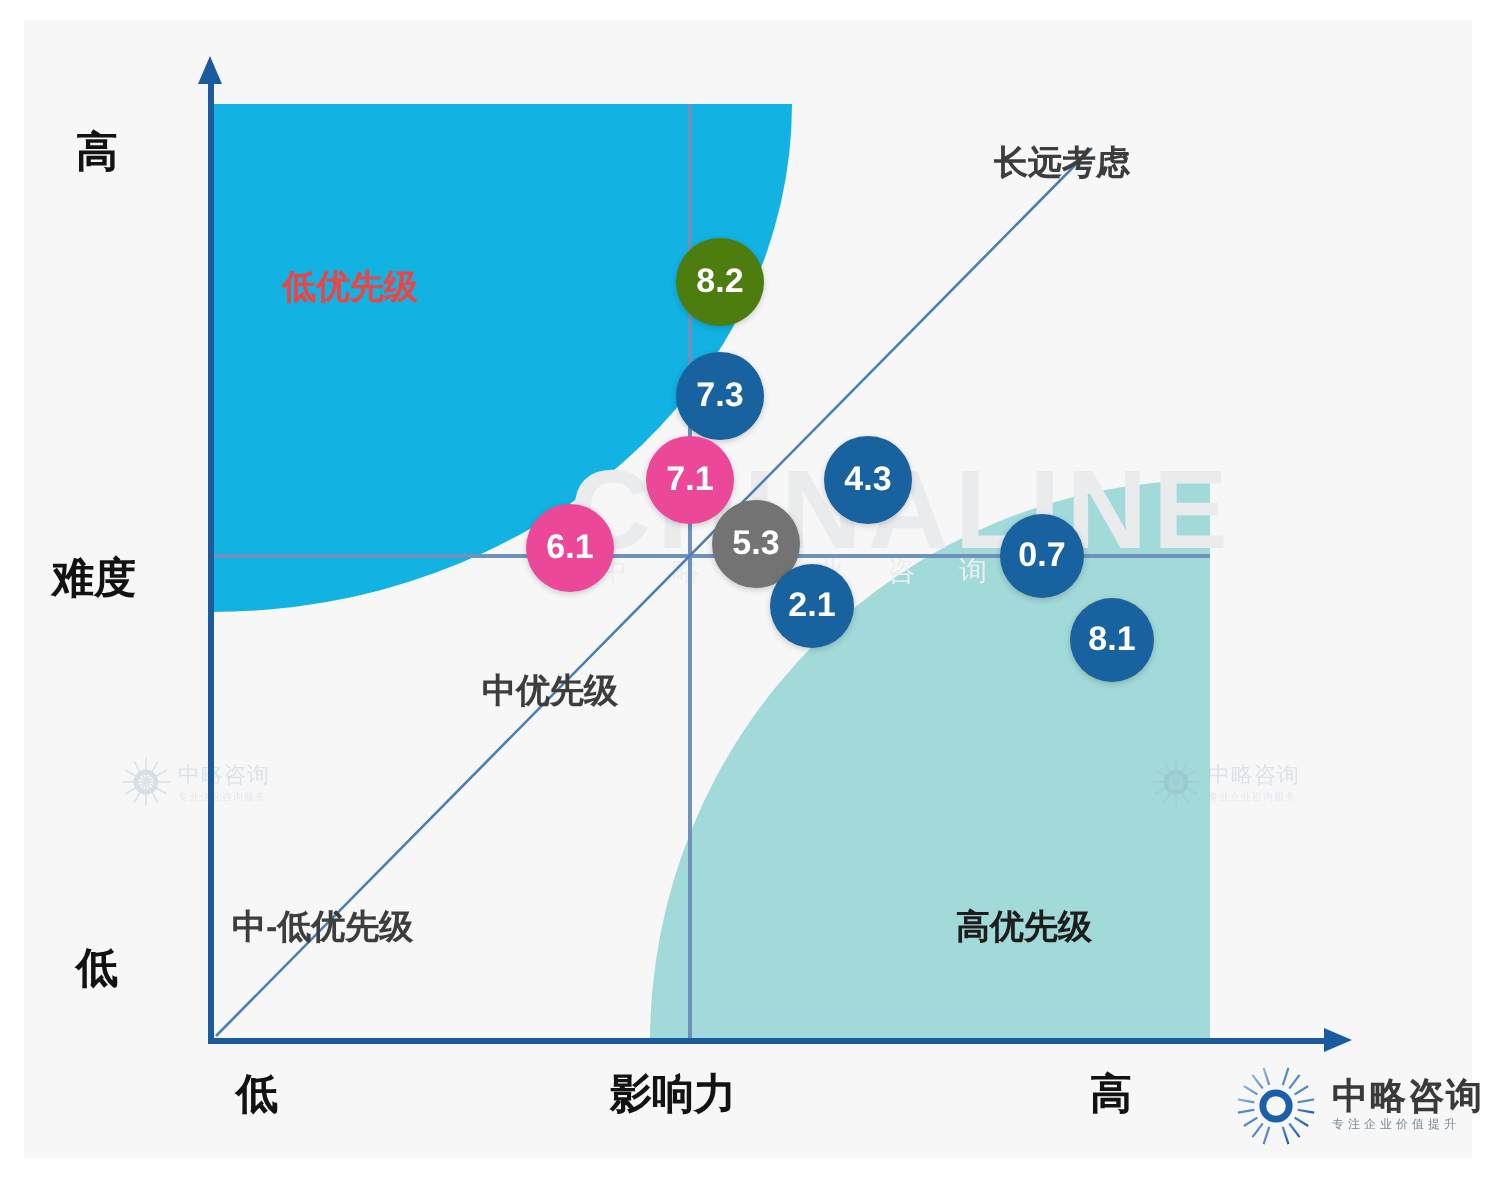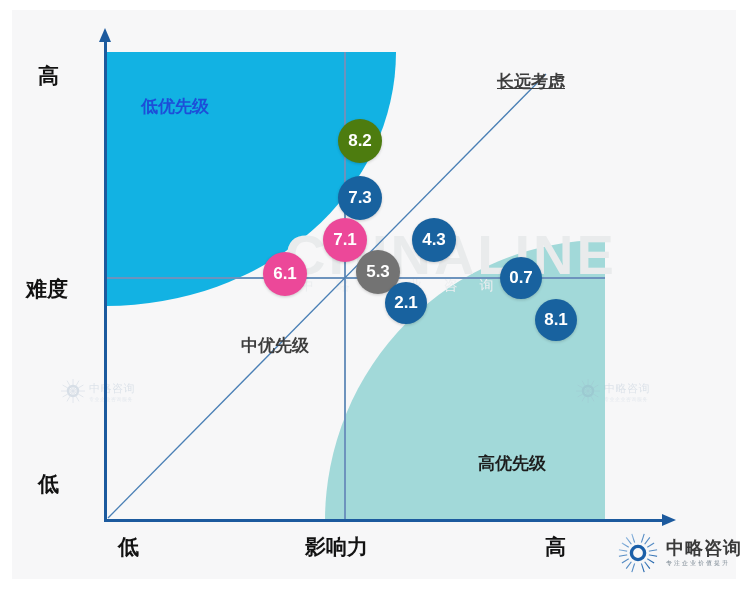--- a/index.html
+++ b/index.html
@@ -174,36 +174,35 @@
   #lbl-x-mid  { left: 305px; top: 533px; }
   #lbl-x-high { left: 545px; top: 533px; }
 
   
   .quad-label {
     position: absolute;
     font-size: 17px;
     font-weight: bold;
     white-space: nowrap;
   }
-  .quad-label.on-fill { color: #1d4ed8; }
+  .quad-label.on-fill { color: #ef4444; margin-top: 37px; }
   .quad-label.on-plain { color: #3d3d3d; }
   .quad-label.on-dark { color: #1d1d1d; }
   #q-lowpri  { left: 141px; top: 95px;  }
   #q-midhigh { left: 400px; top: 179px; }
   #q-midpri  { left: 241px; top: 334px; }
   #q-midlow  { left: 116px; top: 452px; }
   #q-highpri { left: 478px; top: 452px; }
   #lbl-longterm {
     position: absolute;
     left: 497px; top: 70px;
     font-size: 17px;
     font-weight: bold;
     color: #3d3d3d;
     white-space: nowrap;
-    text-decoration: underline;
   }
 
   
   .bubble {
     position: absolute;
     border-radius: 50%;
     background: #18629f;
     color: #ffffff;
     display: flex;
     align-items: center;
@@ -319,20 +318,21 @@
 
     <div class="axis-label" id="lbl-y-high">高</div>
     <div class="axis-label" id="lbl-y-mid">难度</div>
     <div class="axis-label" id="lbl-y-low">低</div>
     <div class="axis-label" id="lbl-x-low">低</div>
     <div class="axis-label" id="lbl-x-mid">影响力</div>
     <div class="axis-label" id="lbl-x-high">高</div>
 
     <div class="quad-label on-fill" id="q-lowpri">低优先级</div>
     <div class="quad-label on-plain" id="q-midpri">中优先级</div>
+    <div class="quad-label on-plain" id="q-midlow">中-低优先级</div>
     <div class="quad-label on-dark" id="q-highpri">高优先级</div>
     <div id="lbl-longterm">长远考虑</div>
 
     <div id="bubble-layer">
         <div class="bubble" style="left: 338px; top: 119px; width: 44px; height: 44px; background: #4d7c0f;">8.2</div>
         <div class="bubble" style="left: 338px; top: 176px; width: 44px; height: 44px; background: rgb(24, 98, 159);">7.3</div>
         <div class="bubble" style="left: 323px; top: 218px; width: 44px; height: 44px; background: #ec4899;">7.1</div>
         <div class="bubble" style="left: 412px; top: 218px; width: 44px; height: 44px; background: rgb(24, 98, 159);">4.3</div>
         <div class="bubble" style="left: 263px; top: 252px; width: 44px; height: 44px; background: #ec4899;">6.1</div>
         <div class="bubble" style="left: 356px; top: 250px; width: 44px; height: 44px; background: #737373;">5.3</div>

